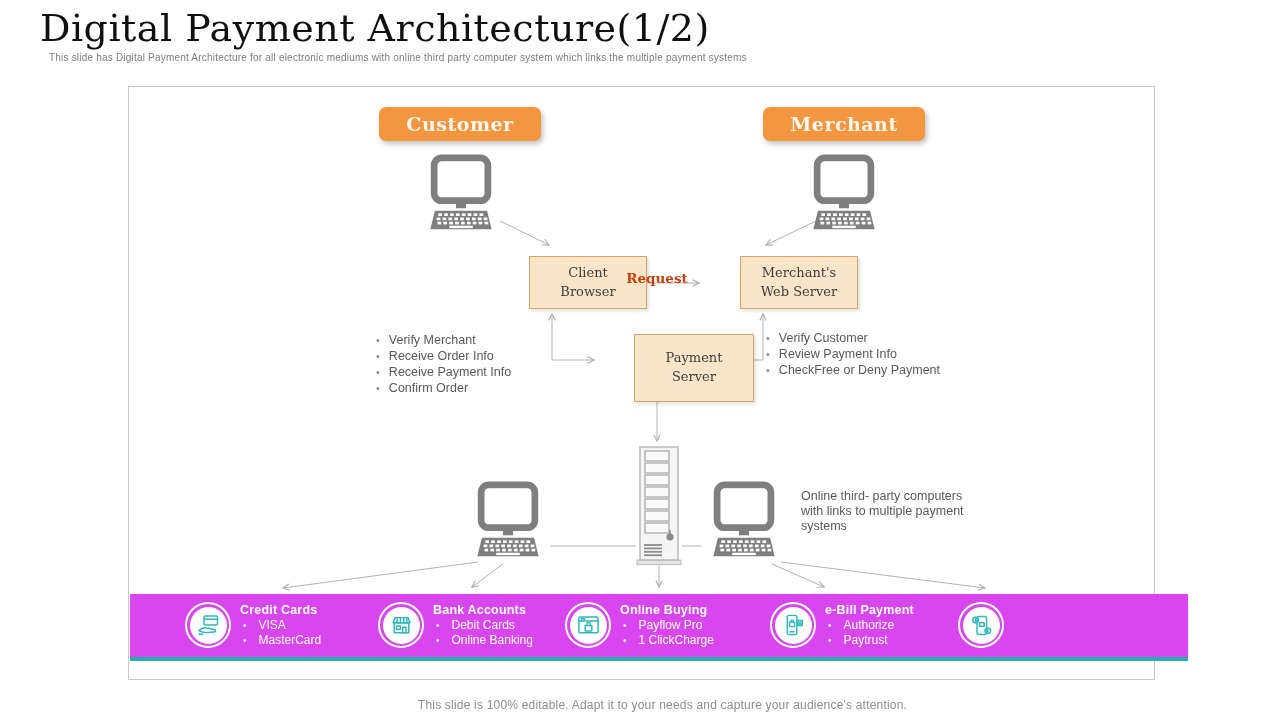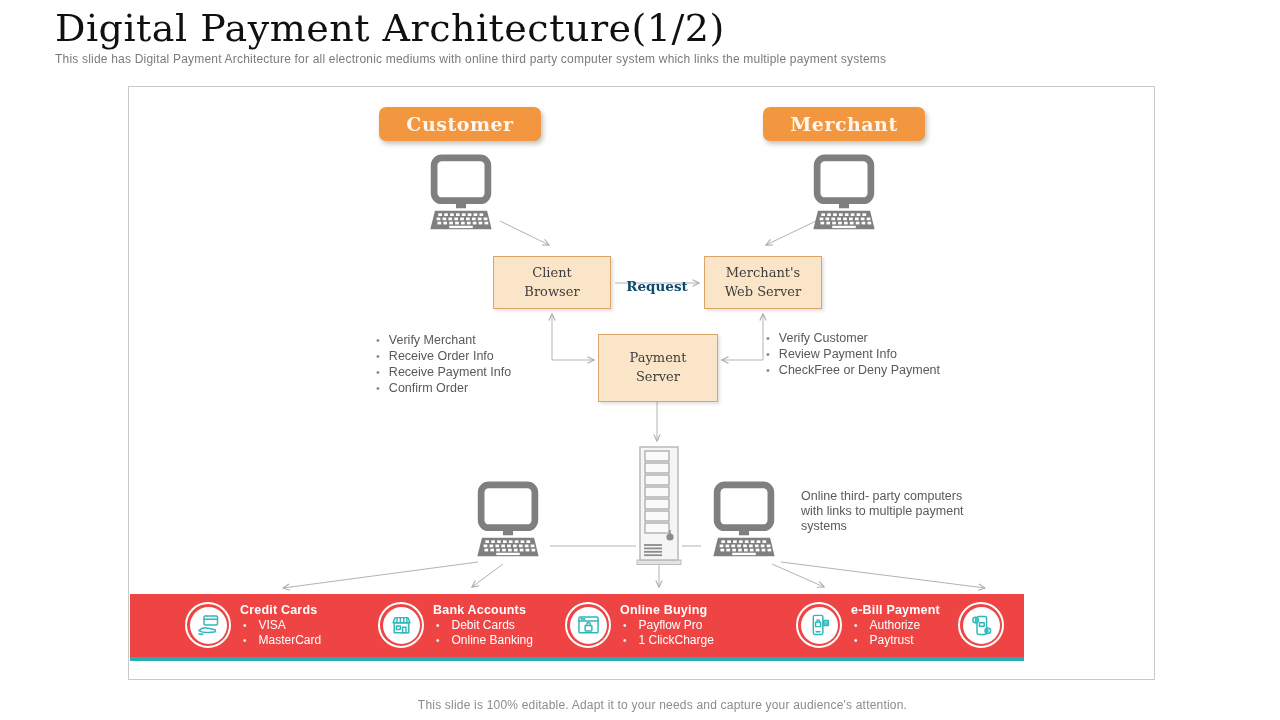--- a/index.html
+++ b/index.html
@@ -1,55 +1,55 @@
 <!DOCTYPE html>
 <html><head>
 <meta charset="utf-8">
 <style>
   * { margin:0; padding:0; box-sizing:border-box; }
   html,body { width:1280px; height:720px; background:#fff; overflow:hidden;
               font-family:"Liberation Sans", sans-serif; }
 
   
-  .slide-header { position:absolute; left:55px; top:6px; }
+  .slide-header { position:absolute; left:40px; top:6px; }
   .slide-title { font-family:"DejaVu Serif", serif; font-weight:400; font-size:38px;
                  color:#101010; letter-spacing:0.5px; white-space:nowrap; }
-  .slide-subtitle { font-size:12px; color:#7b7b7b; margin-top:2px; letter-spacing:0.2px; }
+  .slide-subtitle { font-size:10px; color:#7b7b7b; margin-top:2px; letter-spacing:0.2px;margin-left:9px; }
 
   
   .canvas { position:absolute; left:128px; top:86px; width:1027px; height:594px;
             border:1px solid #c9c9c9; background:#fff; }
   .connectors { position:absolute; left:0; top:0; pointer-events:none; }
 
   
   .badge { position:absolute; width:162px; height:34px; background:#f2973f;
            border-radius:7px; color:#fdf6ee; text-align:center; line-height:34px;
            font-family:"DejaVu Serif", serif; font-weight:700; font-size:19px;
            letter-spacing:0.5px; box-shadow:2px 3px 5px rgba(120,120,120,.45); }
 
   
   .pbox { position:absolute; background:#fbe5c8; border:1.5px solid #dca567;
           display:flex; align-items:center; justify-content:center; text-align:center;
           font-family:"DejaVu Serif", serif; font-size:13px; color:#3d3d3d;
-          line-height:1.45; box-shadow:2px 2px 3px rgba(0,0,0,.12); padding:4px 10px; }
-
-  .request-label { position:absolute; left:470px; top:191px; width:116px; text-align:center;
-                   font-family:"DejaVu Serif", serif; font-weight:700; font-size:13.5px; color:#0c4a6e; }
+          line-height:1.45; box-shadow:2px 2px 3px rgba(0,0,0,.12); padding:4px 10px;margin-left:36px; }
+
+  .request-label { position:absolute; left:470px; top:183px; width:116px; text-align:center;
+                   font-family:"DejaVu Serif", serif; font-weight:700; font-size:13.5px; color:#c2410c; }
 
   
   .blist { position:absolute; list-style:none; font-size:12.5px; color:#595959; }
   .blist li { line-height:16px; white-space:nowrap; }
   .blist li::before { content:"•"; color:#8a8a8a; font-size:11px; margin-right:9px; }
 
   .note { position:absolute; left:672px; top:402px; width:172px; font-size:12.5px;
           color:#595959; line-height:1.18; }
 
   
-  .tealbar { position:absolute; left:1px; top:507px; width:894px; height:67px;
-             background:#ef4444; border-bottom:4px solid #27aeb1; }
+  .tealbar { position:absolute; left:1px; top:507px; width:1058px; height:67px;
+             background:#d946ef; border-bottom:4px solid #27aeb1; }
   .ps-item { position:absolute; top:8px; display:flex; align-items:center; gap:9px; }
   .ps-icon { width:46px; height:46px; border-radius:50%; border:2px solid #ffffff;
              display:flex; align-items:center; justify-content:center; flex:0 0 auto; }
   .ps-icon-inner { width:37px; height:37px; border-radius:50%; background:#ffffff;
                    display:flex; align-items:center; justify-content:center; }
   .ps-text { color:#ffffff; }
   .ps-title { font-weight:700; font-size:12.5px; line-height:15px; letter-spacing:0.2px; }
   .ps-list { list-style:none; font-size:12px; }
   .ps-list li { line-height:14px; white-space:nowrap; }
   .ps-list li::before { content:"•"; color:#d9f4f4; margin-right:12px; margin-left:3px; font-size:10px; }
@@ -261,21 +261,21 @@
         </span>
       <div class="ps-text">
         <div class="ps-title">Online Buying</div>
         <ul class="ps-list">
           <li>Payflow Pro</li>
           <li>1 ClickCharge</li>
         </ul>
       </div>
     </div>
 
-    <div class="ps-item" style="left:666px;">
+    <div class="ps-item" style="left:640px;">
       <span class="ps-icon">
           <span class="ps-icon-inner">
         <svg width="27" height="27" viewBox="0 0 24 24" fill="none" stroke="#2fb7ba" stroke-width="1.3" stroke-linecap="round" stroke-linejoin="round">
           <rect x="6.5" y="3" width="8.5" height="17" rx="1.5"></rect>
               <line x1="9" y1="17.5" x2="12.5" y2="17.5"></line>
           <rect x="8.5" y="9" width="4.5" height="4" rx="0.4"></rect>
               <path d="M9.6 9v-.8a1.2 1.2 0 0 1 2.4 0V9"></path>
           <rect x="15.8" y="7.5" width="4" height="4.5"></rect>
               <line x1="16.6" y1="9" x2="19" y2="9"></line>
               <line x1="16.6" y1="10.6" x2="19" y2="10.6"></line>

